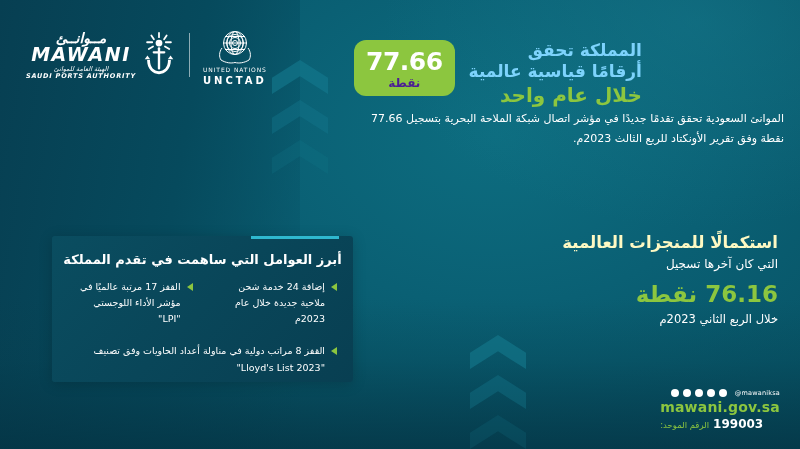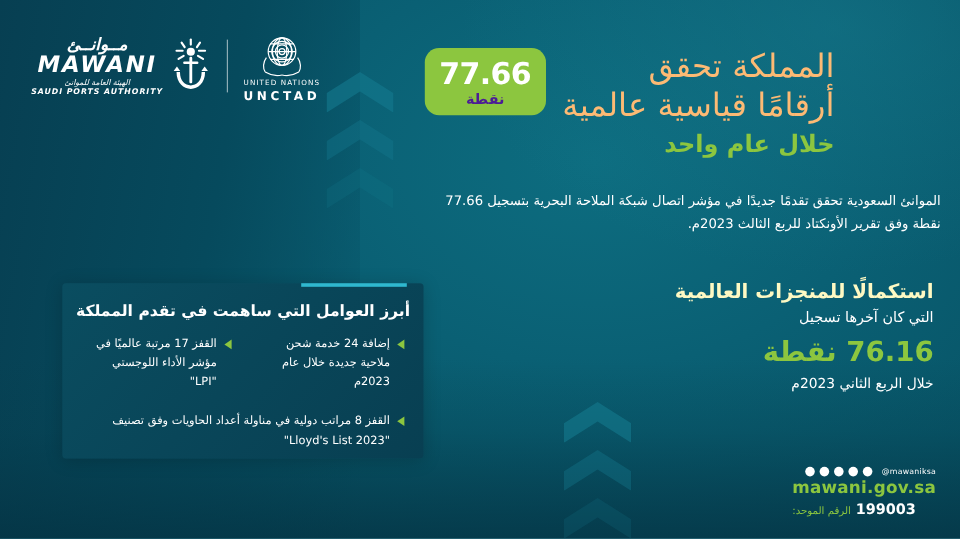--- a/index.html
+++ b/index.html
@@ -58,24 +58,24 @@
   
   .hero { position:absolute; right:16px; top:40px; width:430px; text-align:right; }
   .hero-row { display:flex; align-items:flex-start; justify-content:flex-end; gap:14px; }
   .badge {
     background:#8cc63f; border-radius:12px;
     padding:9px 12px 6px; text-align:center; min-width:72px;
   }
   .badge-num { color:#ffffff; font-size:25px; font-weight:700; line-height:1; letter-spacing:-.5px; }
   .badge-unit { color:#4c1d95; font-size:12px; font-weight:700; margin-top:2px; letter-spacing:1px; }
   .hero-lines { text-align:right; }
-  .hl1, .hl2 { color:#fdba74; font-size:27px; font-weight:400; line-height:1.22; white-space:nowrap; }
+  .hl1, .hl2 { color:#7dd3fc; font-size:17px; font-weight:700; line-height:1.22; white-space:nowrap; }
   .hl3 { color:#8cc63f; font-size:20px; font-weight:700; line-height:1.35; margin-top:1px; }
   .hero-p {
-    margin-top:24px; color:#ffffff; font-size:11px; line-height:1.75;
+    margin-top:0; color:#ffffff; font-size:11px; line-height:1.75;
     text-align:right; direction:rtl;
   }
 
   
   .card {
     position:absolute; left:52px; top:236px; width:301px; height:146px;
     background:linear-gradient(135deg,#0a4d60 0%, #083f52 100%);
     border-radius:3px;
     box-shadow:0 2px 14px rgba(0,0,0,.18);
   }

